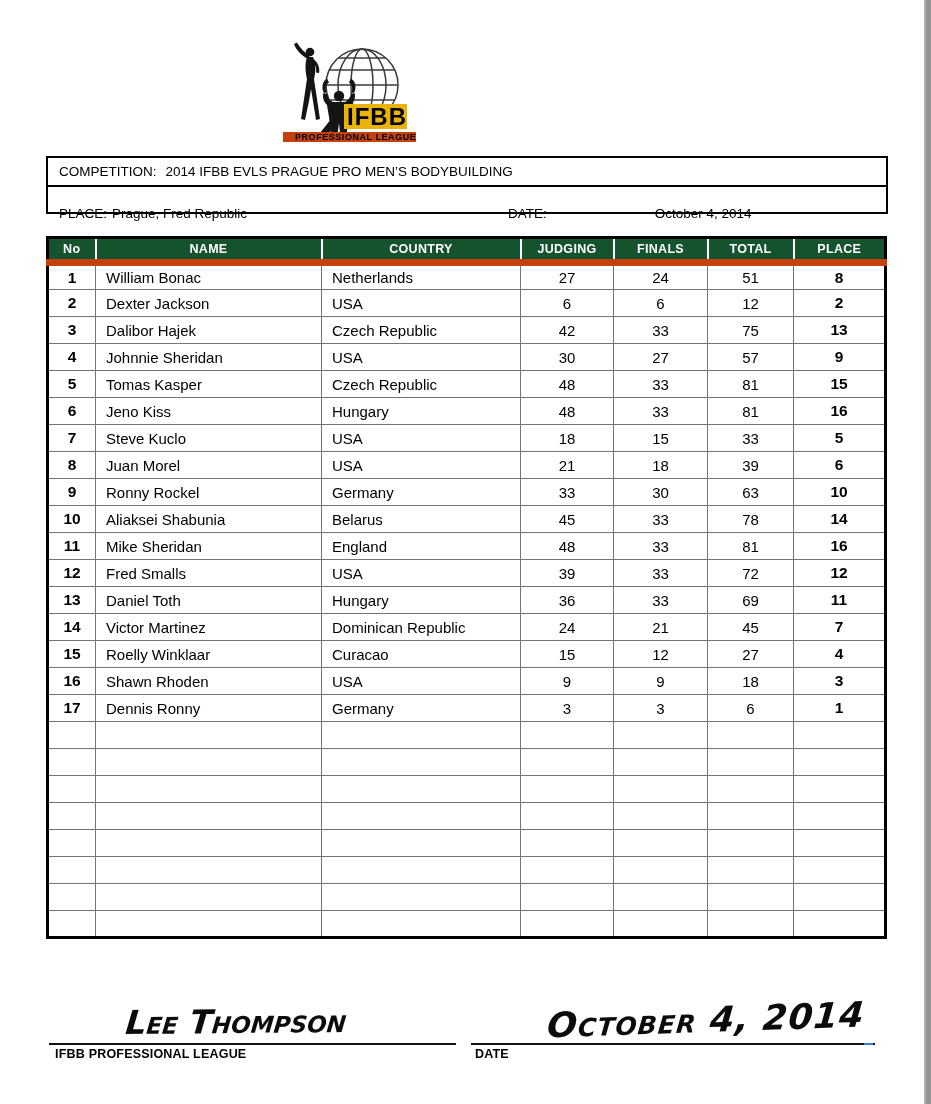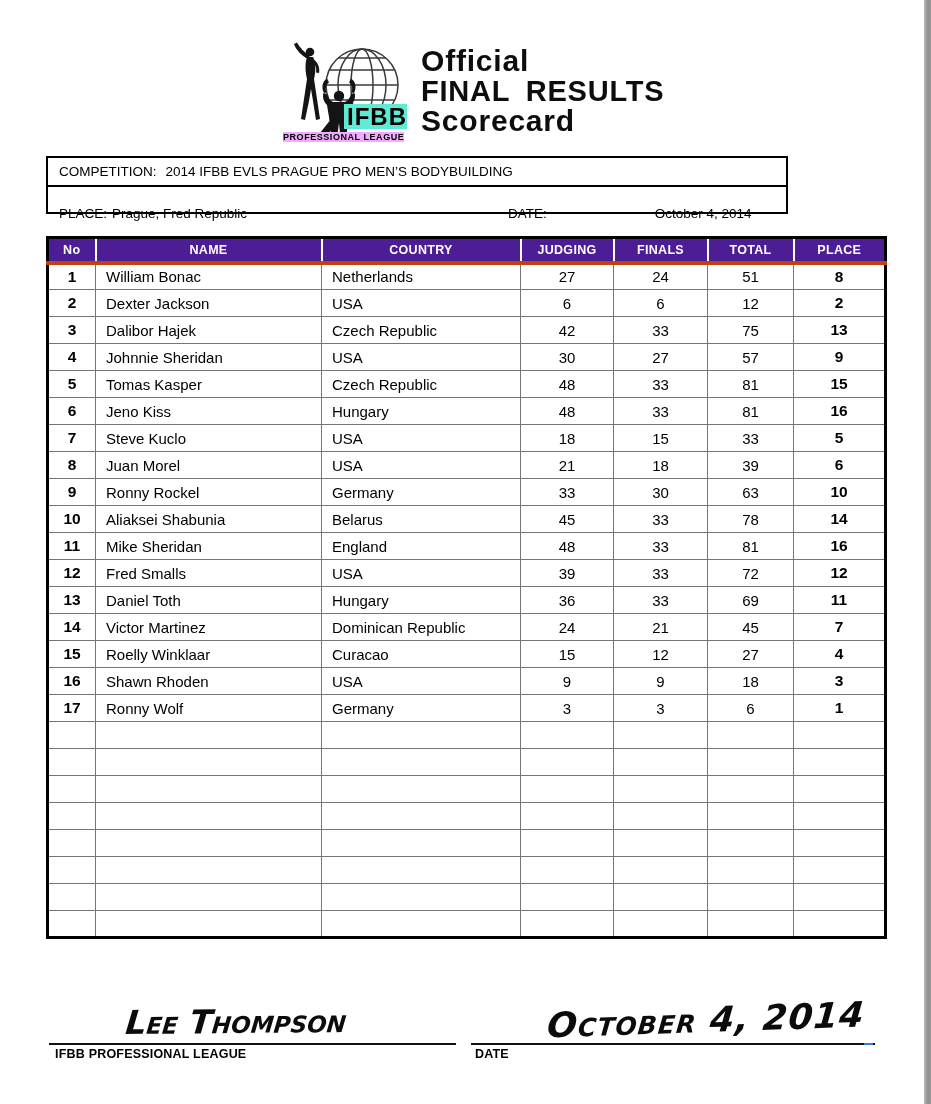--- a/index.html
+++ b/index.html
@@ -30,48 +30,49 @@
     width: 125px; height: 100px;
   }
   .logo svg { position: absolute; left: 0; top: 0; }
   .logo-ifbb {
     position: absolute;
     right: 1px; bottom: 13px;
     font-weight: 900;
     font-size: 24px;
     letter-spacing: 1px;
     line-height: 1;
-    background: #5eead4;
+    background: #eab308;
     padding: 1px 0 0 3px;
   }
   .logo-league {
     position: absolute;
     left: 0; bottom: 0;
     font-size: 9px;
     font-weight: 800;
     letter-spacing: 0.55px;
     white-space: nowrap;
-    background: #f0abfc;
+    background: #c2410c;
+    padding-left: 12px;
   }
   .title-block {
     position: absolute;
     left: 421px; top: 46px;
     line-height: 30px;
     font-weight: 900;
     letter-spacing: 0.8px;
     color: #0d0d0d;
   }
   .title-line1, .title-line3 { font-size: 30px; }
   .title-line2 { font-size: 29px; word-spacing: 7px; }
 
   
   .info-box {
     position: absolute;
     left: 46px; top: 156px;
-    width: 742px;
+    width: 842px;
     border: 2px solid #000;
     font-size: 13.5px;
   }
   .info-row-top {
     height: 27px;
     display: flex; align-items: center;
     padding-left: 11px;
   }
   .info-row-bottom {
     height: 27px;
@@ -89,29 +90,29 @@
   
   .results-table {
     position: absolute;
     left: 46px; top: 236px;
     width: 838px;
     border-collapse: collapse;
     table-layout: fixed;
     border: 3px solid #000;
   }
   .results-table th {
-    background: #4c1d95;
+    background: #14532d;
     color: #fff;
     font-size: 12.5px;
     font-weight: 800;
     letter-spacing: 0.3px;
     height: 25px;
     text-align: center;
     border-left: 2px solid #fff;
-    border-bottom: 4px solid #c2410c;
+    border-bottom: 7px solid #c2410c;
     margin-top: 24px;
   }
   .results-table th:first-child { border-left: none; }
   .results-table td {
     height: 27px;
     border: 1px solid #757575;
     font-size: 15px;
     vertical-align: middle;
     overflow: hidden;
     white-space: nowrap;
@@ -197,25 +198,20 @@
         <path d="M44 63 C41 60 39 55 40.5 51 L44 52 C45 56 47 58.5 50 60 L62 60 C65 58.5 67 56 68 52 L71.5 51 C73 55 71 60 68 63 L66 75 L63 96 L57.5 96 L56 81 L54 96 L48.5 96 L46 75 Z"></path>
         <path d="M41 51 C38 46 39.5 39 44 36.5 L46 40.5 C43 42.5 42 46.5 43.5 50.5 Z"></path>
         <path d="M71 51 C74 46 72.5 39 68 36.5 L66 40.5 C69 42.5 70 46.5 68.5 50.5 Z"></path>
         <path d="M46.5 79 L37 91 L41 95 L52 85 Z"></path>
       </g>
     </svg>
     <div class="logo-ifbb">IFBB</div>
     <div class="logo-league">PROFESSIONAL LEAGUE</div>
   </div>
 
-  <div class="title-block">
-    <div class="title-line1">Official</div>
-    <div class="title-line2">FINAL RESULTS</div>
-    <div class="title-line3">Scorecard</div>
-  </div>
 
   <div class="info-box">
     <div class="info-row-top">
       <span class="info-label">COMPETITION:</span>
         <span class="gap-sm"></span>
       <span class="info-value">2014 IFBB EVLS PRAGUE PRO MEN’S BODYBUILDING</span>
     </div>
     <div class="info-row-bottom">
       <div class="info-cell info-cell-place">
         <span class="info-label">PLACE:</span>
@@ -391,21 +387,21 @@
       <td class="col-no">16</td>
       <td class="col-name">Shawn Rhoden</td>
       <td class="col-country">USA</td>
       <td class="col-judging">9</td>
       <td class="col-finals">9</td>
       <td class="col-total">18</td>
       <td class="col-place">3</td>
     </tr>
         <tr>
       <td class="col-no">17</td>
-      <td class="col-name">Ronny Wolf</td>
+      <td class="col-name">Dennis Ronny</td>
       <td class="col-country">Germany</td>
       <td class="col-judging">3</td>
       <td class="col-finals">3</td>
       <td class="col-total">6</td>
       <td class="col-place">1</td>
     </tr>
         <tr>
       <td class="col-no"></td>
       <td class="col-name"></td>
       <td class="col-country"></td>

